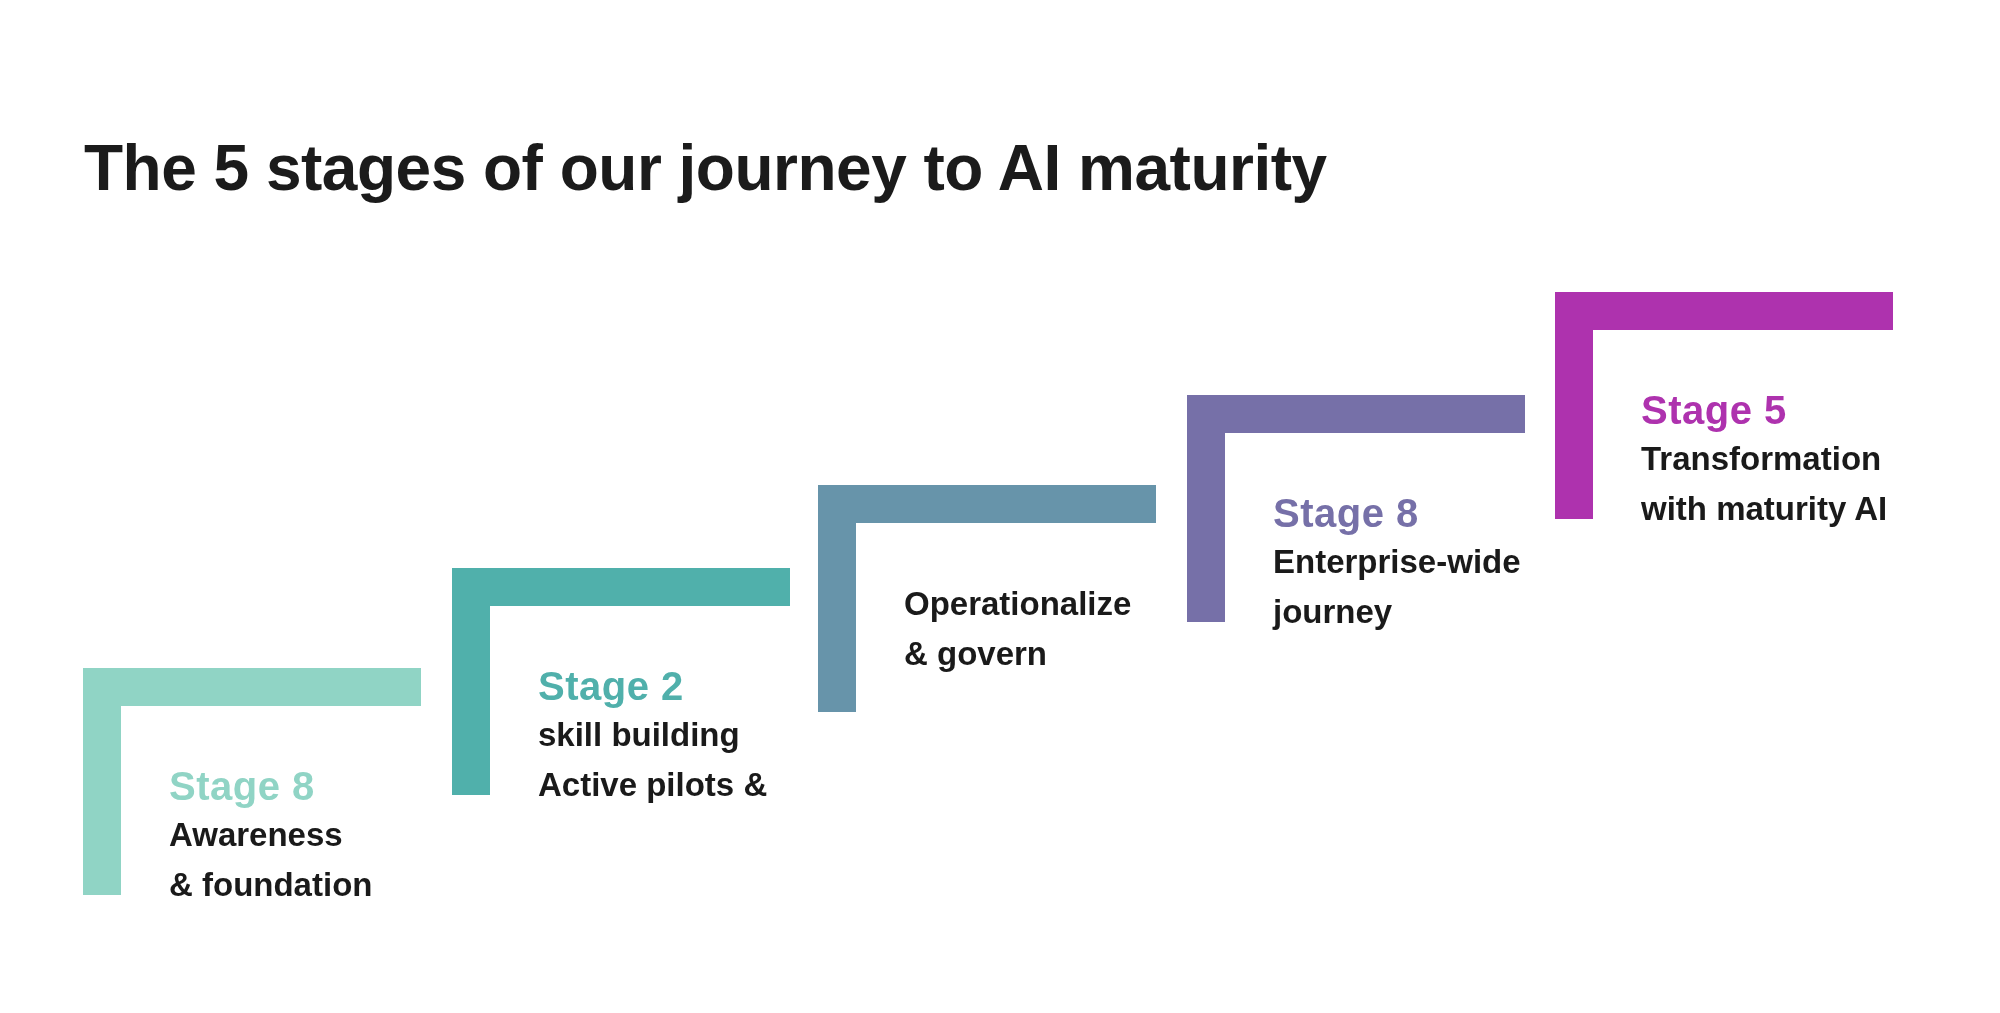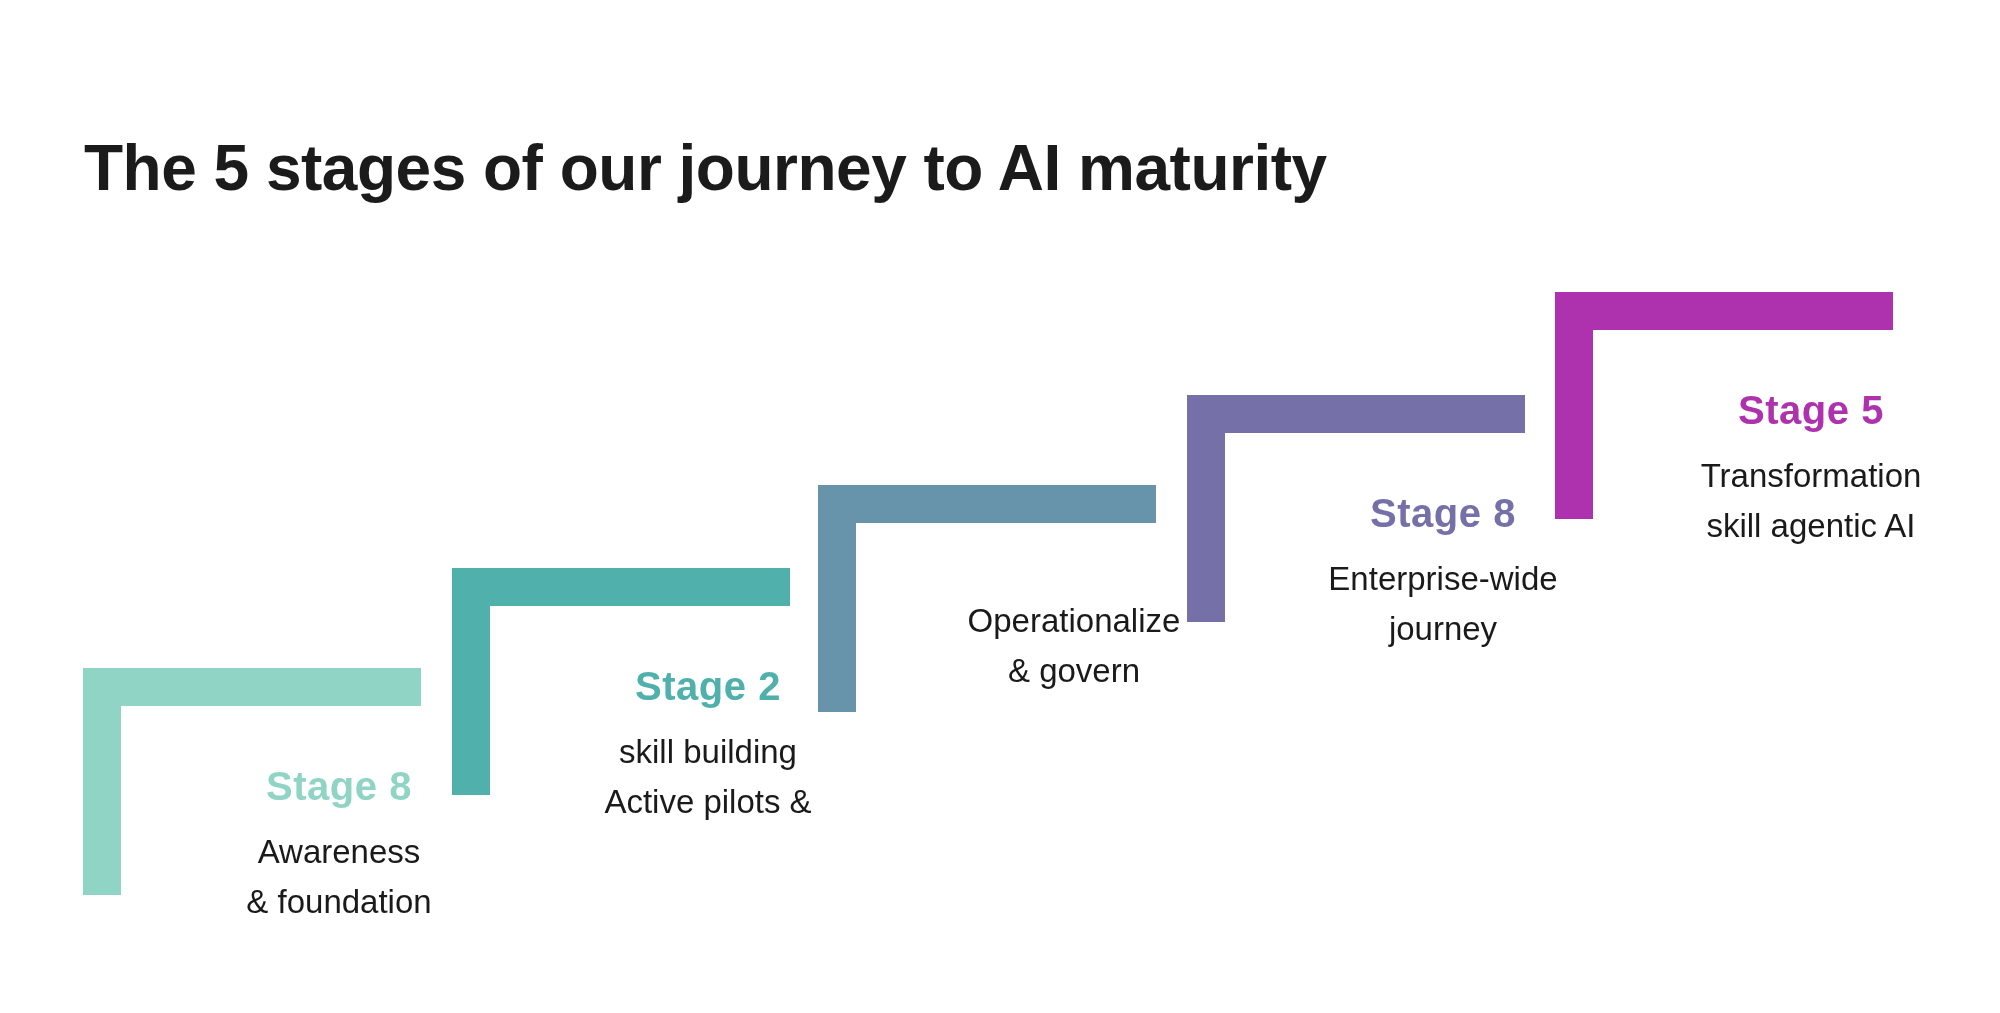--- a/index.html
+++ b/index.html
@@ -22,21 +22,20 @@
     font-size: 64px;
     font-weight: 700;
     letter-spacing: -0.5px;
     color: #1b1b1b;
     white-space: nowrap;
   }
   .stage {
     position: absolute;
     width: 338px;
     height: 420px;
-    text-align: center;
   }
   .step-shape {
     position: absolute;
     left: 0;
     top: 0;
   }
   .hbar {
     position: absolute;
     left: 0;
     top: 0;
@@ -60,23 +59,22 @@
   }
   .stage-label {
     font-size: 40px;
     font-weight: 700;
     line-height: 48px;
     color: var(--c);
     letter-spacing: 0.5px;
     white-space: nowrap;
   }
   .stage-desc {
-    margin-top: 17px;
     font-size: 33px;
-    font-weight: 400;
+    font-weight: 700;
     line-height: 50px;
     color: #1a1a1a;
     white-space: nowrap;
   }
 </style>
 </head>
 <body>
 
 <div class="canvas">
 
@@ -139,18 +137,18 @@
 
   <div class="stage" style="left: 1555px; top: 292px; --c: #ae32ae;">
     <div class="step-shape">
       <div class="hbar"></div>
       <div class="vbar"></div>
     </div>
     <div class="stage-text">
       <div class="stage-label">Stage 5</div>
       <div class="stage-desc">
         <div>Transformation</div>
-        <div>skill agentic AI</div>
+        <div>with maturity AI</div>
       </div>
     </div>
   </div>
 
 </div>
 
 </body></html>

